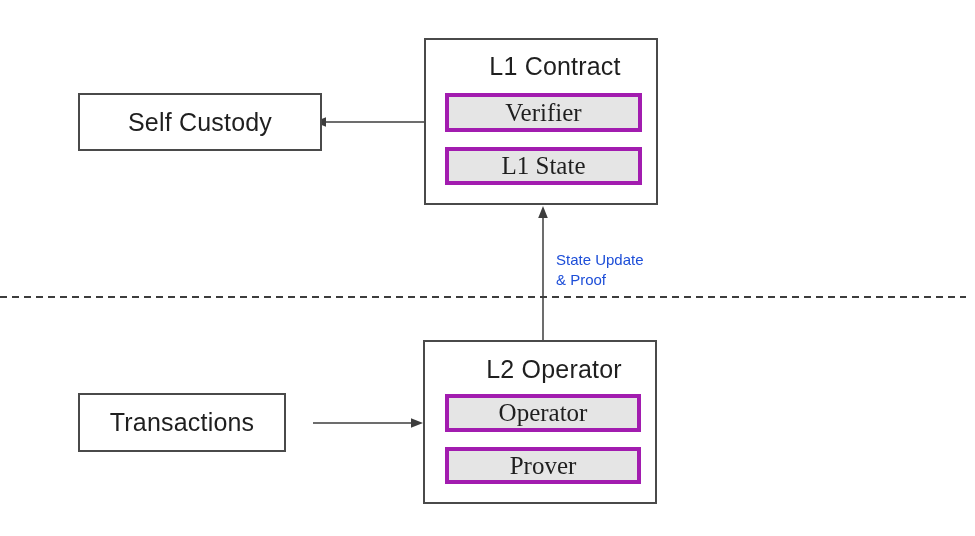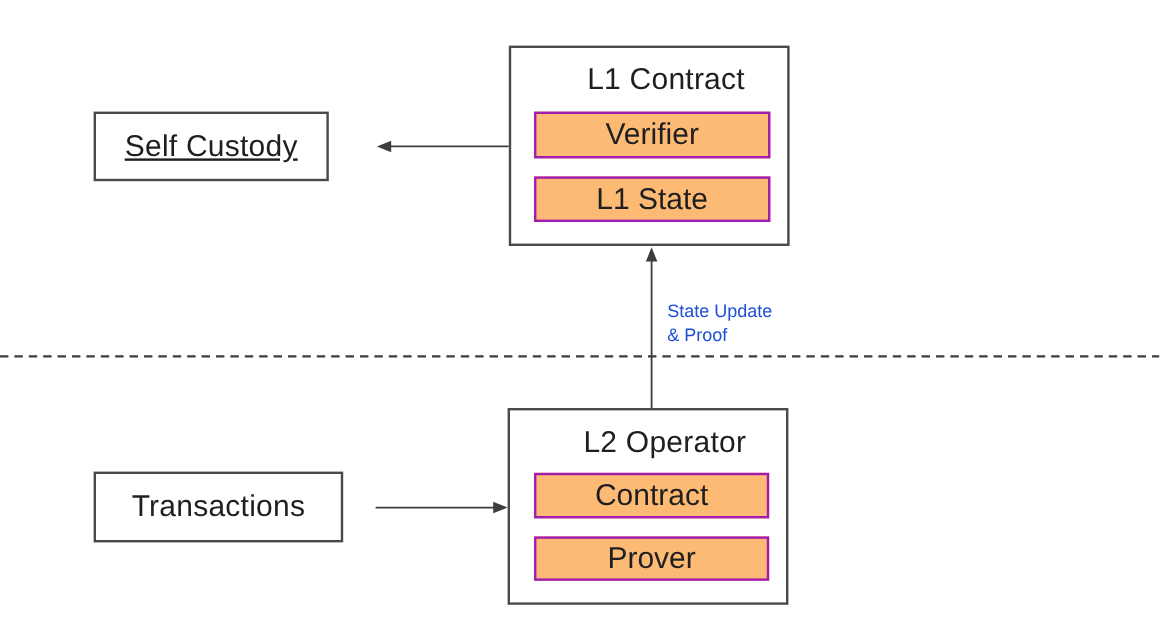--- a/index.html
+++ b/index.html
@@ -41,30 +41,31 @@
     align-items: center;
     justify-content: center;
     font-size: 25px;
     color: #1f1f1f;
     letter-spacing: 0.2px;
     padding-left: 28px;
   }
   .inner {
     position: absolute;
     box-sizing: border-box;
-    background: #fdba74;
-    border: 2px solid #a21caf;
+    background: #e5e5e5;
+    border: 4px solid #a21caf;
     display: flex;
     align-items: center;
     justify-content: center;
     font-size: 25px;
     color: #1f1f1f;
+    font-family: Liberation Serif, serif;
   }
   
-  #node-self-custody { left: 78px;  top: 93px;  width: 196px; height: 58px; text-decoration: underline; }
+  #node-self-custody { left: 78px;  top: 93px;  width: 244px; height: 58px; }
   #node-transactions { left: 78px;  top: 393px; width: 208px; height: 59px; }
   #node-l1-contract  { left: 424px; top: 38px;  width: 234px; height: 167px; }
   #node-l2-operator  { left: 423px; top: 340px; width: 234px; height: 164px; }
 
   #node-l1-contract .group-title { height: 52px; }
   #node-l2-operator .group-title { height: 55px; }
 
   #inner-verifier  { left: 19px; top: 53px;  width: 197px; height: 39px; }
   #inner-l1-state  { left: 19px; top: 107px; width: 197px; height: 38px; }
   #inner-sequencer { left: 20px; top: 52px;  width: 196px; height: 38px; }
@@ -114,21 +115,21 @@
     <div class="inner" id="inner-verifier">Verifier</div>
     <div class="inner" id="inner-l1-state">L1 State</div>
   </div>
 
   <div class="box leaf" id="node-transactions">
     <span>Transactions</span>
   </div>
 
   <div class="box" id="node-l2-operator">
     <div class="group-title">L2 Operator</div>
-    <div class="inner" id="inner-sequencer">Contract</div>
+    <div class="inner" id="inner-sequencer">Operator</div>
     <div class="inner" id="inner-prover">Prover</div>
   </div>
 
   <div class="edge-label">
     <div>State Update</div>
     <div>&amp; Proof</div>
   </div>
 
 </div>
 

